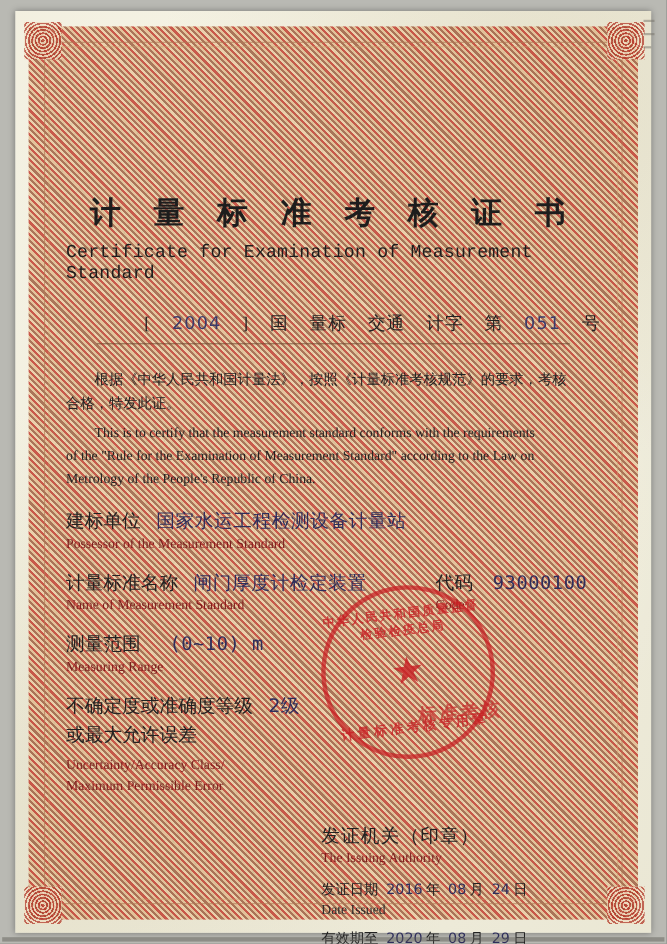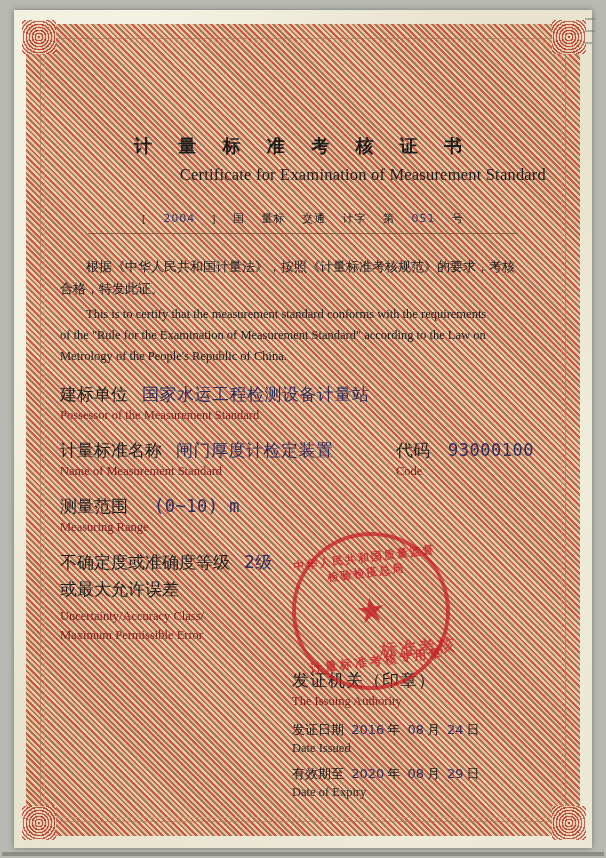--- a/index.html
+++ b/index.html
@@ -113,41 +113,41 @@
     position: absolute;
     left: 60px;
     top: 60px;
     width: 486px;
     height: 740px;
     color: #2b2b2b;
   }
 
   .title-cn {
     text-align: center;
-    font-size: 18px;
+    font-size: 28px;
     letter-spacing: 10px;
     font-weight: bold;
     color: #1d1d1d;
-    margin-top: 74px;
+    margin-top: 115px;
     font-family: "DejaVu Sans", sans-serif;
   }
   .title-en {
-    text-align: right;
+    text-align: left;
     font-size: 16.5px;
     margin-top: 7px;
     color: #1d1d1d;
-    font-family: Liberation Serif, serif;
+    font-family: Liberation Mono, monospace;
     letter-spacing: 0.2px;
   }
 
   
   .serial {
     margin-top: 26px;
-    text-align: center;
-    font-size: 11px;
+    text-align: right;
+    font-size: 16px;
     color: #222;
     letter-spacing: 1px;
   }
   .serial .hw {
     color: #3a3a6a;
     font-family: "DejaVu Sans", sans-serif;
   }
   .serial .gap { display: inline-block; width: 9px; }
   .rule {
     margin: 7px auto 0 auto;

